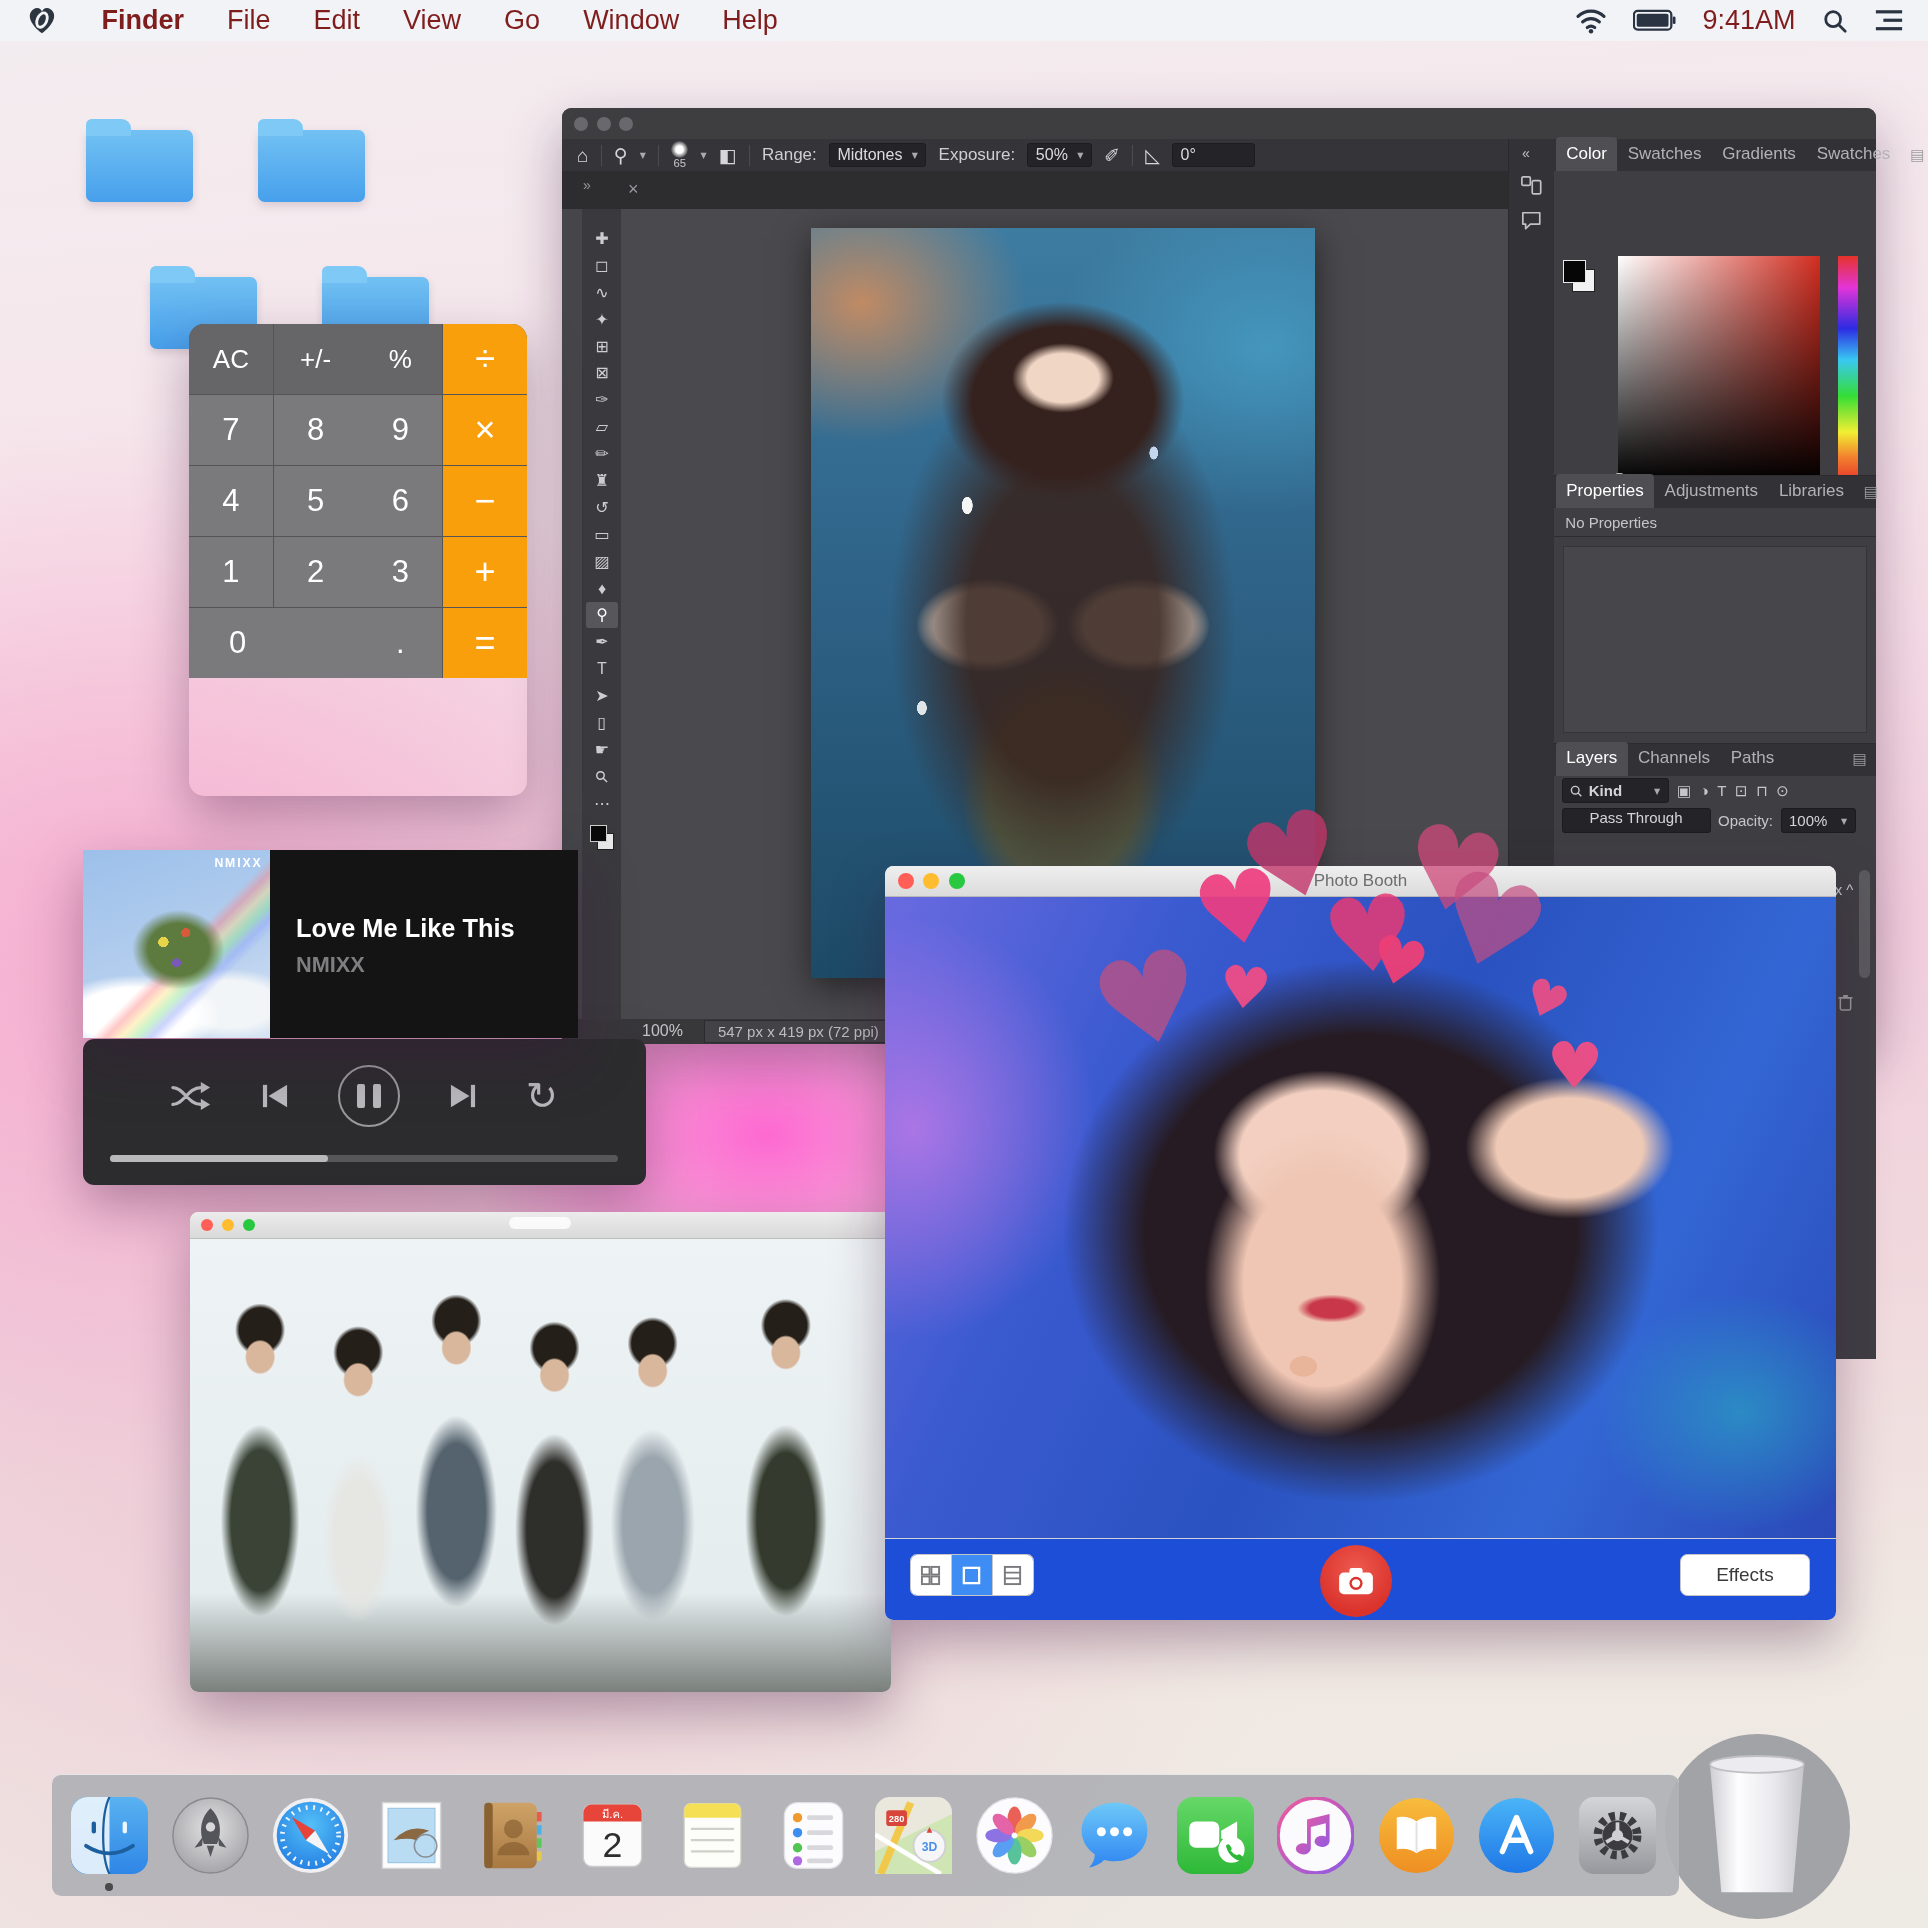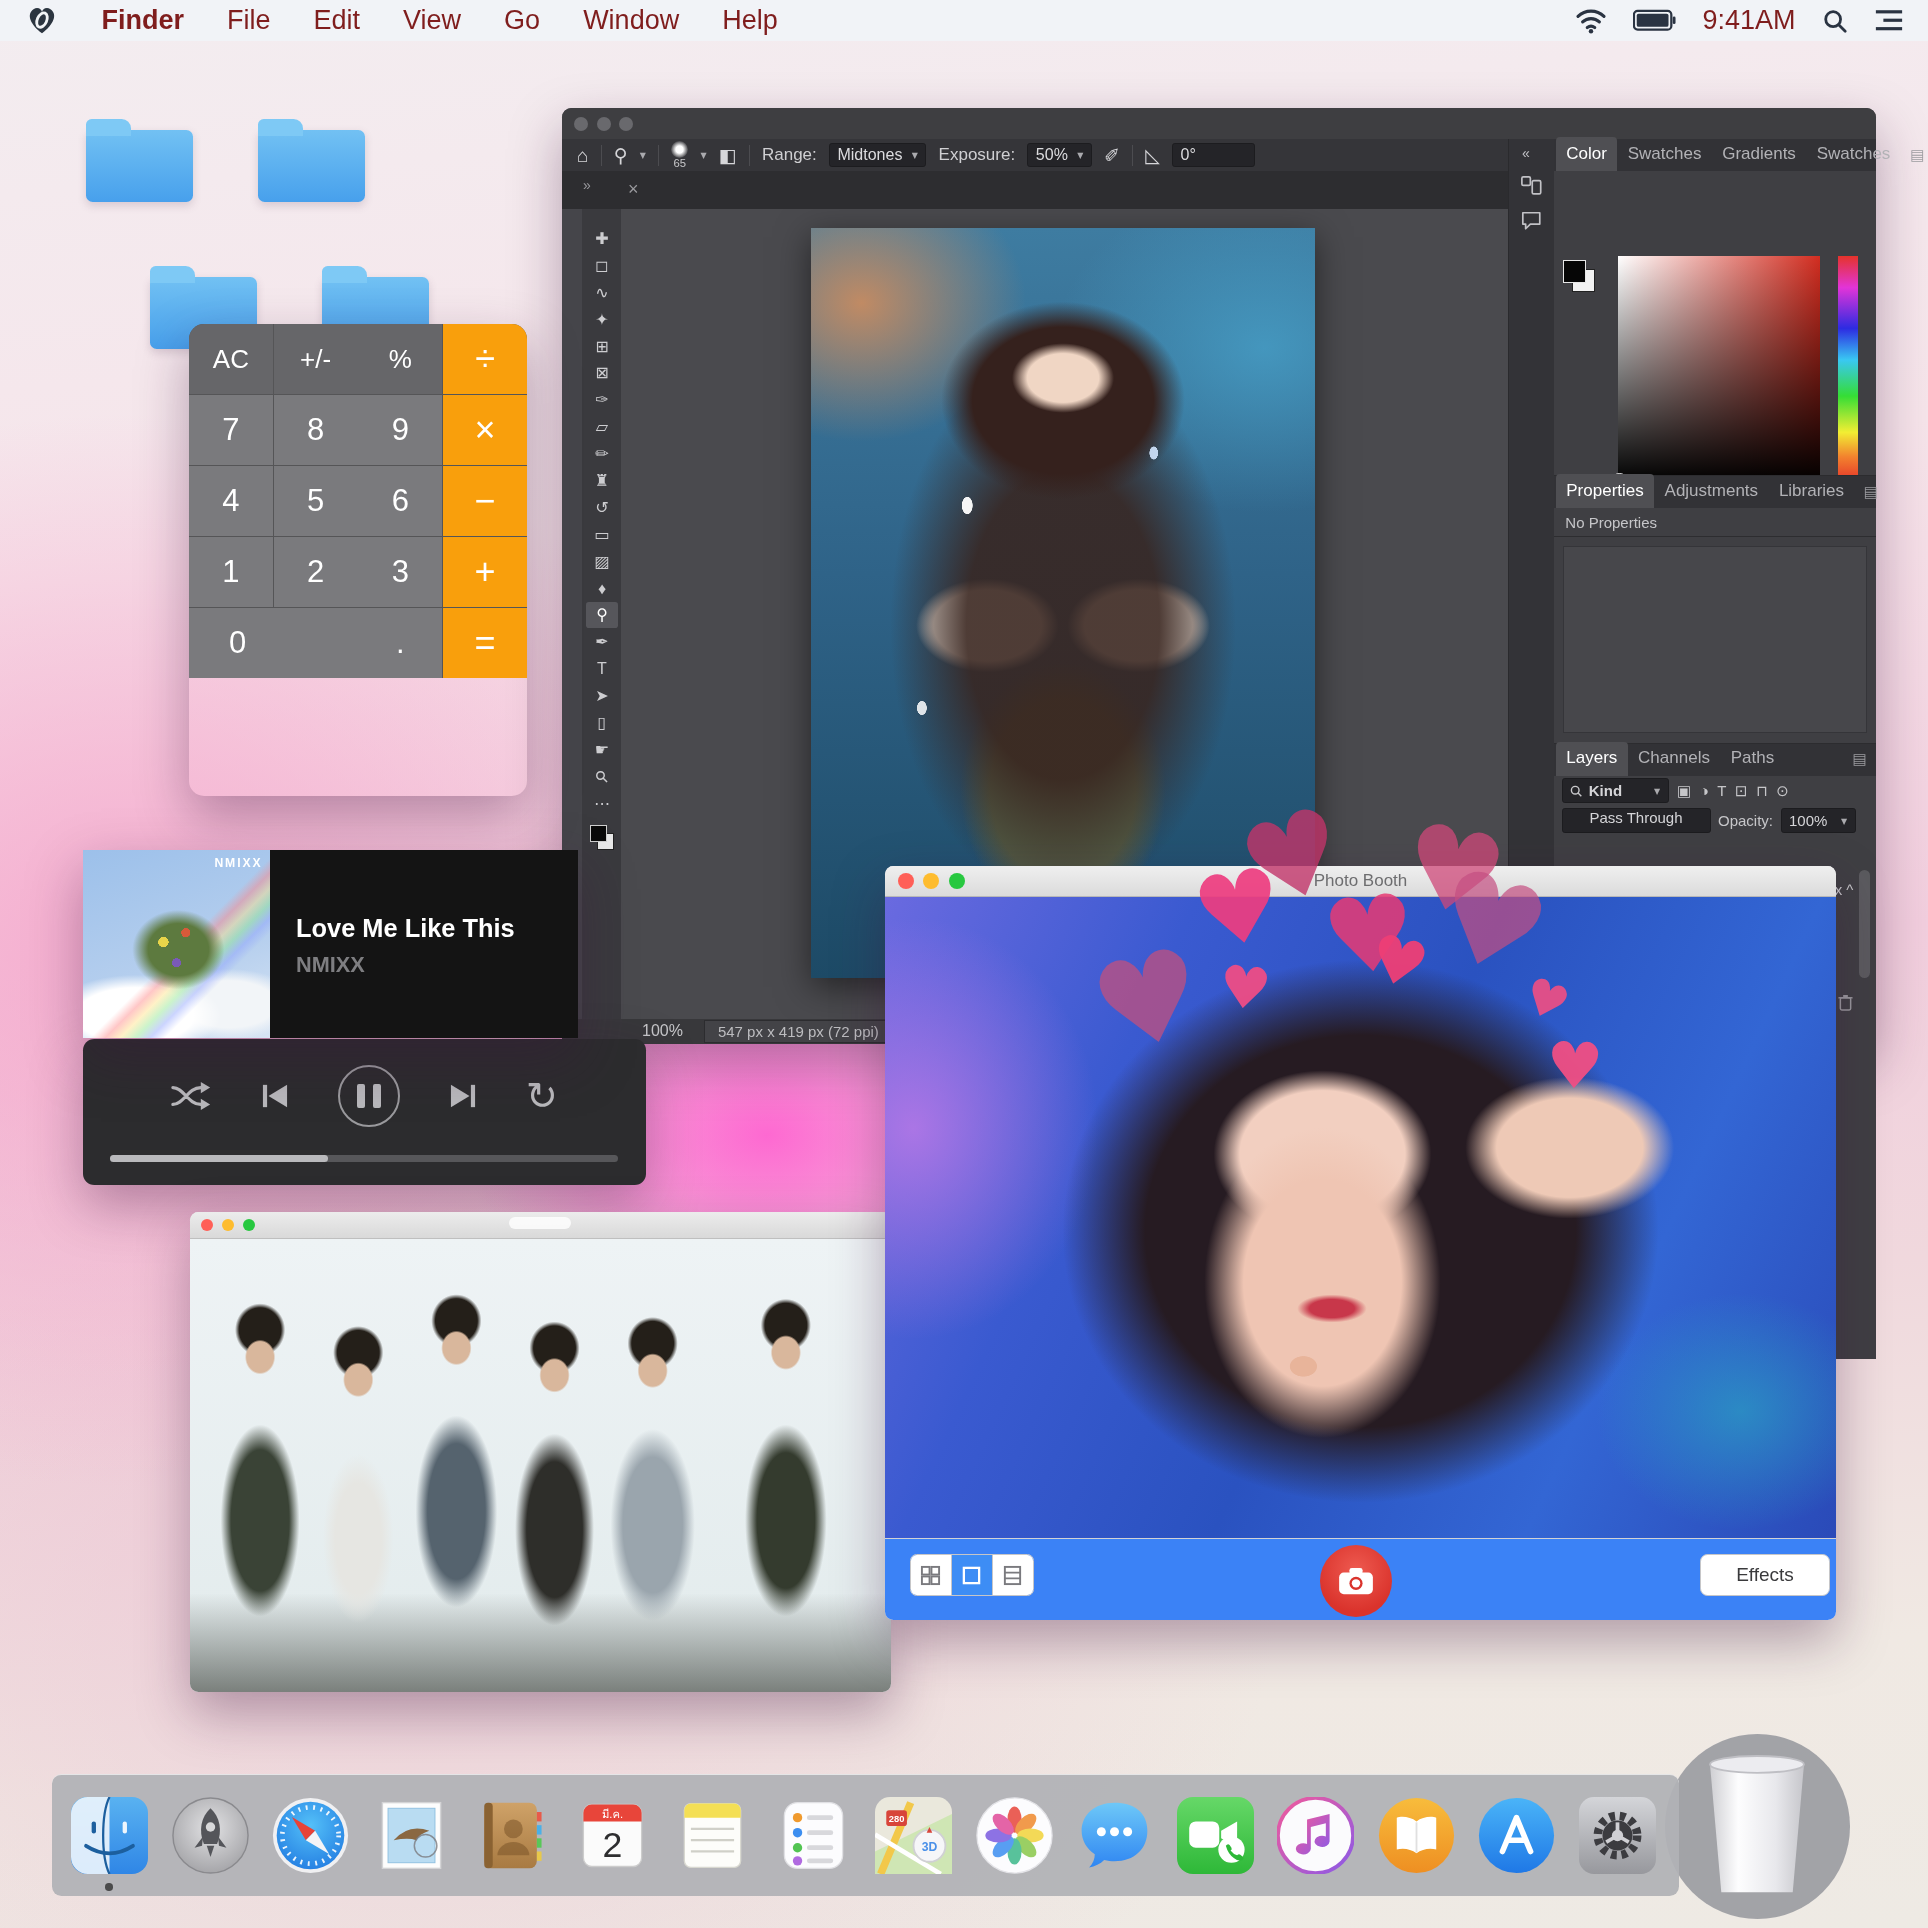--- a/index.html
+++ b/index.html
@@ -162,21 +162,21 @@
     background:
       radial-gradient(22.6px 17px at 44% 73%, #e8b49a 0 58%, transparent 62%),
       radial-gradient(56px 22.6px at 47% 64%, #c8374a 0 40%, transparent 62%),
       radial-gradient(179px 235px at 46% 60%, #efc5b3 0 44%, rgba(239,197,179,0) 66%),
       radial-gradient(165px 127px at 46% 40%, #f2cfc0 0 50%, rgba(242,207,192,0) 66%),
       radial-gradient(174px 118px at 72% 39%, #eec9b6 0 42%, rgba(238,201,182,0) 60%),
       radial-gradient(414px 377px at 50% 52%, #261b22 0 52%, rgba(38,27,34,0) 72%),
       radial-gradient(264px 301px at 3% 36%, rgba(192,122,232,.8), rgba(192,122,232,0) 70%),
       radial-gradient(207px 169px at 90% 80%, rgba(42,165,195,.65), rgba(42,165,195,0) 70%),
       linear-gradient(115deg,#6a6ae0 0%,#3a5ad0 25%,#2a52c0 50%,#3366d4 75%,#2a4ab8 100%);}
-  #pb .bar{position:absolute;left:0;bottom:0;width:951px;height:81px;background:#3b82f6;border-top:0.9px solid #d2d2d4;padding-left:20px;}
+  #pb .bar{position:absolute;left:0;bottom:0;width:951px;height:81px;background:#1d4ed8;border-top:0.9px solid #d2d2d4;}
   .segwrap{position:absolute;left:24.5px;top:15px;display:flex;border:0.9px solid #c6c6c8;border-radius:6.6px;overflow:hidden;}
   .seg{width:40px;height:40px;background:#fff;display:flex;align-items:center;justify-content:center;}
   .seg + .seg{border-left:0.9px solid #c6c6c8;}
   .seg.on{background:#3d8df5;}
   .cambtn{position:absolute;left:435px;top:5.6px;width:72px;height:72px;border-radius:50%;
     background:radial-gradient(circle at 50% 35%,#ee5a50,#da332c 70%);display:flex;align-items:center;justify-content:center;}
   .fxbtn{position:absolute;right:26px;top:15px;width:128px;height:40px;background:#fff;border:0.9px solid #c6c6c8;
     border-radius:7.5px;display:flex;align-items:center;justify-content:center;font-size:19px;color:#3a3a3c;}
   
   .heart{position:absolute;z-index:40;line-height:1;font-family:"DejaVu Sans",sans-serif;}

